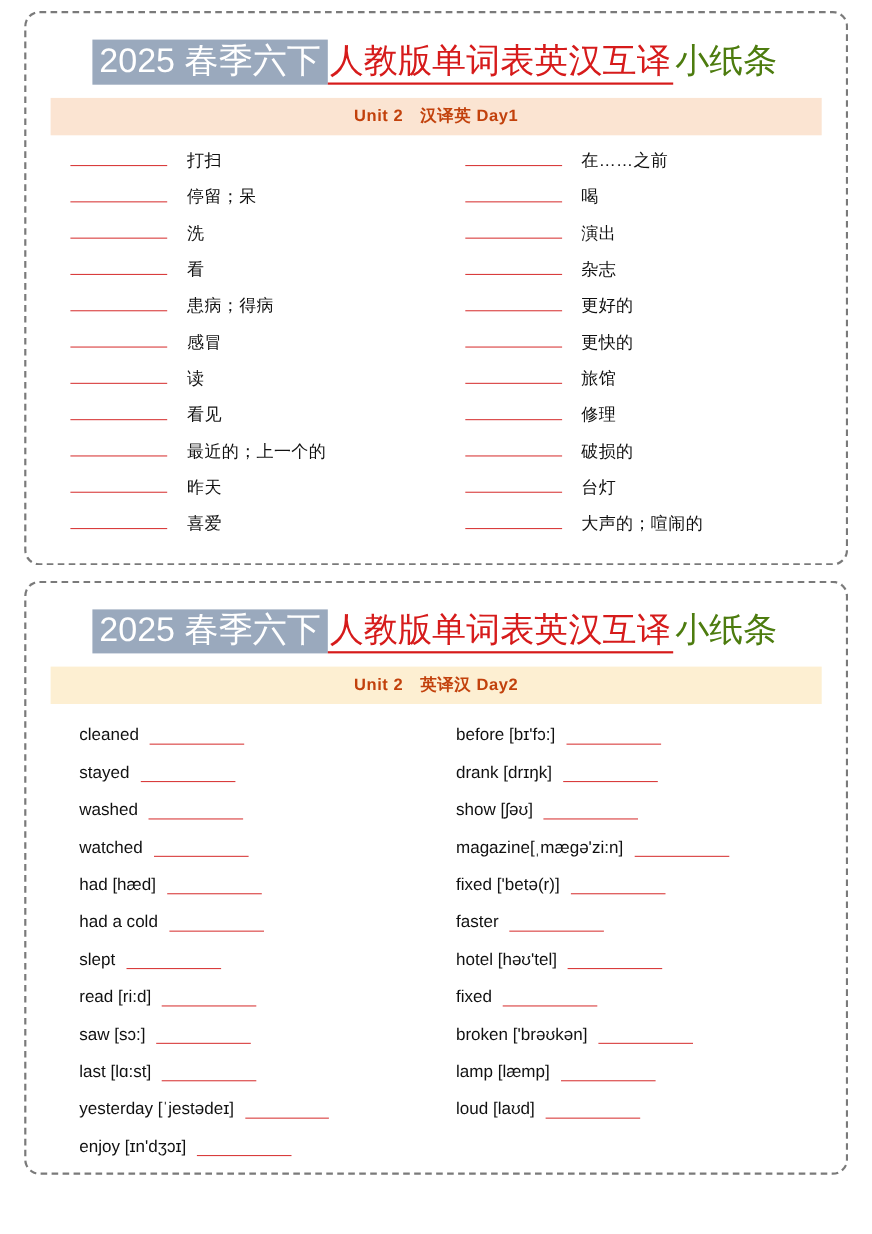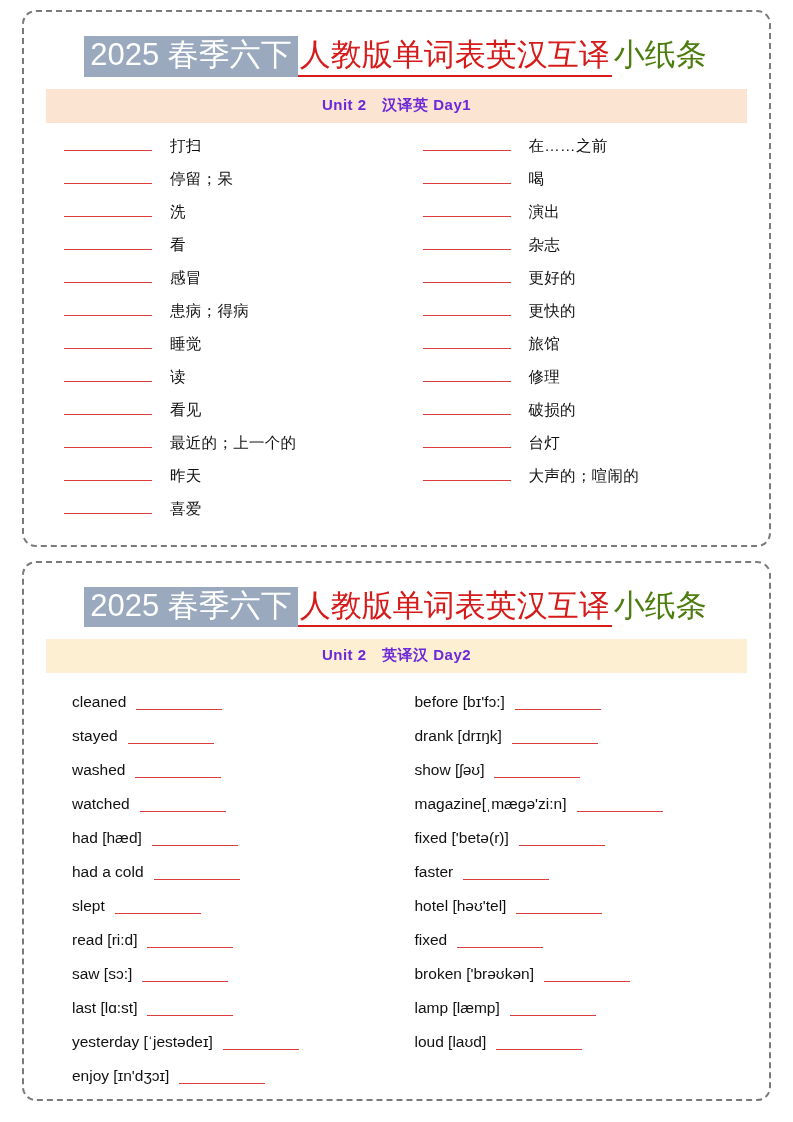--- a/index.html
+++ b/index.html
@@ -65,21 +65,21 @@
     color: #4d7c0f;
     padding: 0 2px;
   }
 
   
   .unit-bar {
     background: #fbe4d2;
     text-align: center;
     font-size: 15px;
     font-weight: bold;
-    color: #6d28d9;
+    color: #c2410c;
     padding: 7px 0 8px 0;
     letter-spacing: 0.5px;
   }
   .unit-bar.beige { background: #fdefd2; }
 
   
   .cols {
     display: flex;
     gap: 0px;
     margin-top: 12px;
@@ -163,29 +163,25 @@
         <div class="row-c2e">
           <span class="blank"></span>
           <span class="cn">洗</span>
         </div>
         <div class="row-c2e">
           <span class="blank"></span>
           <span class="cn">看</span>
         </div>
         <div class="row-c2e">
           <span class="blank"></span>
+          <span class="cn">患病；得病</span>
+        </div>
+        <div class="row-c2e">
+          <span class="blank"></span>
           <span class="cn">感冒</span>
-        </div>
-        <div class="row-c2e">
-          <span class="blank"></span>
-          <span class="cn">患病；得病</span>
-        </div>
-        <div class="row-c2e">
-          <span class="blank"></span>
-          <span class="cn">睡觉</span>
         </div>
         <div class="row-c2e">
           <span class="blank"></span>
           <span class="cn">读</span>
         </div>
         <div class="row-c2e">
           <span class="blank"></span>
           <span class="cn">看见</span>
         </div>
         <div class="row-c2e">

